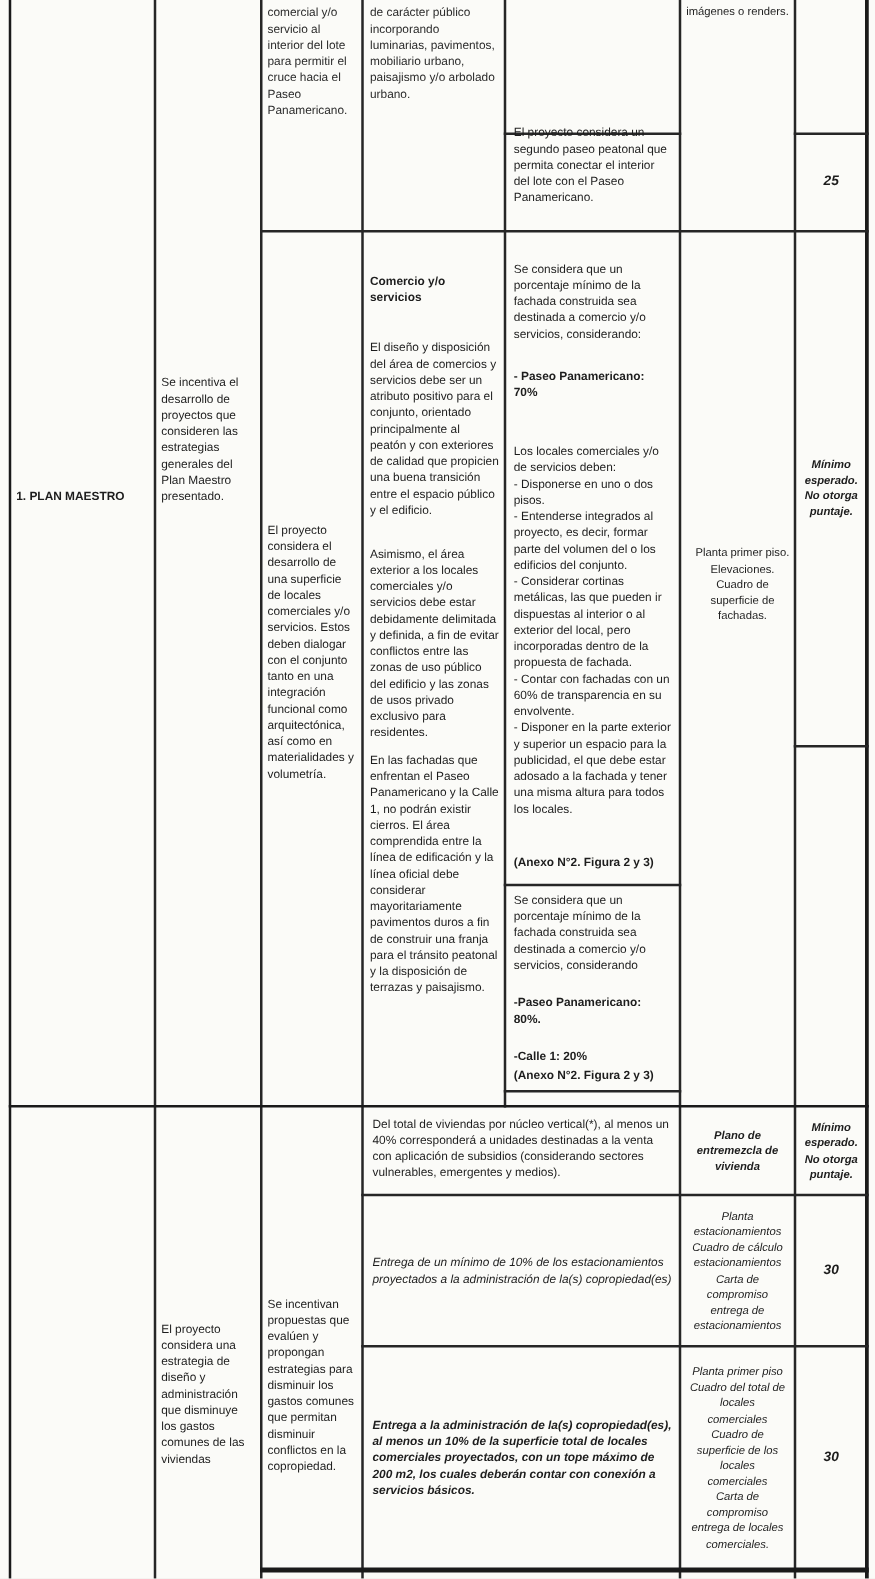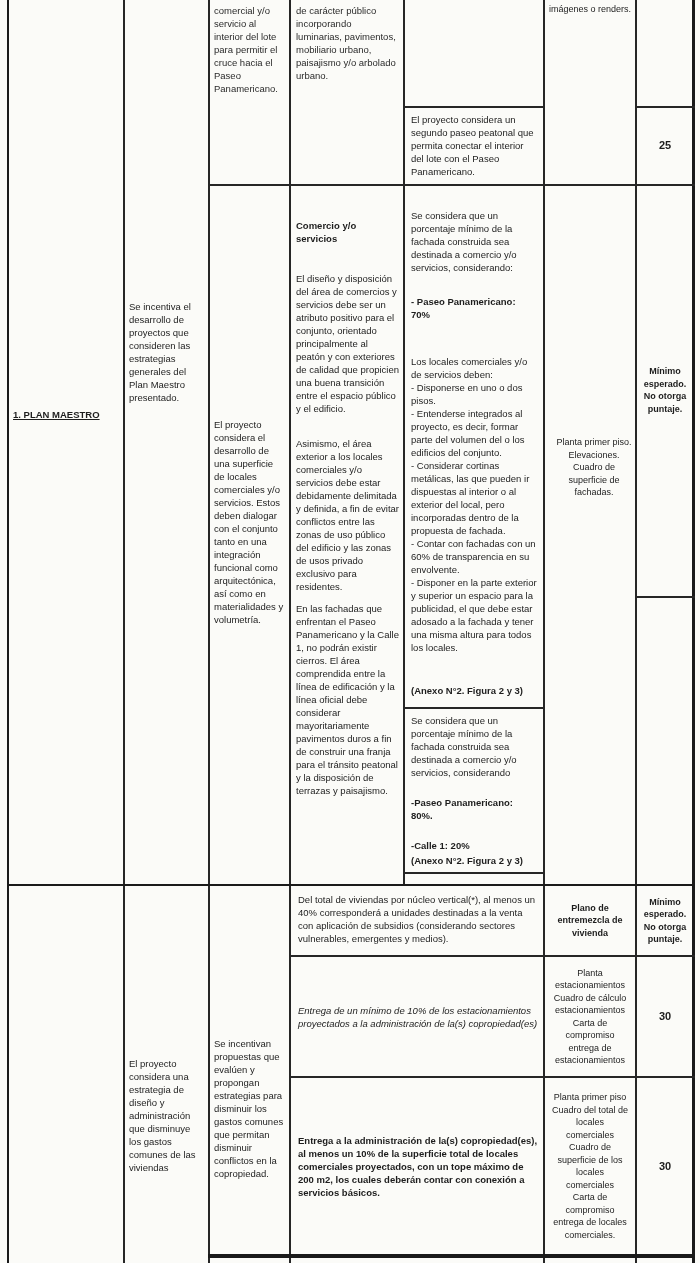--- a/index.html
+++ b/index.html
@@ -15,21 +15,21 @@
   .hl{height:2px;}
   .thick{background:#1a1a1a;}
   
   .cell{position:absolute;font-size:9.5px;line-height:13px;letter-spacing:0;}
   .cell p{margin:0 0 14px 0;white-space:pre-line;}
   .cell p:last-child{margin-bottom:0;}
   .txt{white-space:pre-line;}
   .b{font-weight:bold;}
   .i{font-style:italic;}
   .hc{text-align:center;}
-  .vc{display:flex;align-items:center;justify-content:center;}
+  .vc{display:flex;align-items:center;justify-content:center;font-style:italic;}
   .score{font-size:11px;font-weight:bold;}
   .small{font-size:9px;line-height:12.5px;}
   .faded{color:#2b2b2b;}
 </style>
 </head>
 <body>
 
 <div id="page">
 
   <div class="vl thick" style="left:7px;top:0;height:1263px;"></div>
@@ -51,31 +51,31 @@
   <div class="hl" style="left:289px;top:955px;width:406px;"></div>
   <div class="hl" style="left:289px;top:1076px;width:406px;"></div>
   <div class="hl thick" style="left:208px;top:1254px;width:487px;height:4px;"></div>
 
   <div class="cell faded" style="left:296px;top:4px;width:103px;">
     <span class="txt">de carácter público incorporando luminarias, pavimentos, mobiliario urbano, paisajismo y/o arbolado urbano.</span>
   </div>
   <div class="cell faded" style="left:214px;top:4px;width:72px;">
     <span class="txt">comercial y/o servicio al interior del lote para permitir el cruce hacia el Paseo Panamericano.</span>
   </div>
-  <div class="cell" style="left:411px;top:113px;width:126px;">
+  <div class="cell" style="left:411px;top:100px;width:126px;">
     <span class="txt">El proyecto considera un segundo paseo peatonal que permita conectar el interior del lote con el Paseo Panamericano.</span>
   </div>
   <div class="cell small hc" style="left:547px;top:3px;width:86px;">
     <span class="txt">imágenes o renders.</span>
   </div>
   <div class="cell vc score" style="left:637px;top:106px;width:56px;height:78px;">
     <span>25</span>
   </div>
 
-  <div class="cell b" style="left:13px;top:408px;width:106px;text-decoration:underline;">
+  <div class="cell b" style="left:13px;top:391px;width:106px;">
     <span>1. PLAN MAESTRO</span>
   </div>
   <div class="cell" style="left:129px;top:300px;width:76px;">
     <span class="txt">Se incentiva el desarrollo de proyectos que consideren las estrategias generales del Plan Maestro presentado.</span>
   </div>
   <div class="cell" style="left:214px;top:418px;width:72px;">
     <span class="txt">El proyecto considera el desarrollo de una superficie de locales comerciales y/o servicios. Estos deben dialogar con el conjunto tanto en una integración funcional como arquitectónica, así como en materialidades y volumetría.</span>
   </div>
 
   <div class="cell" style="left:296px;top:219px;width:103px;">

